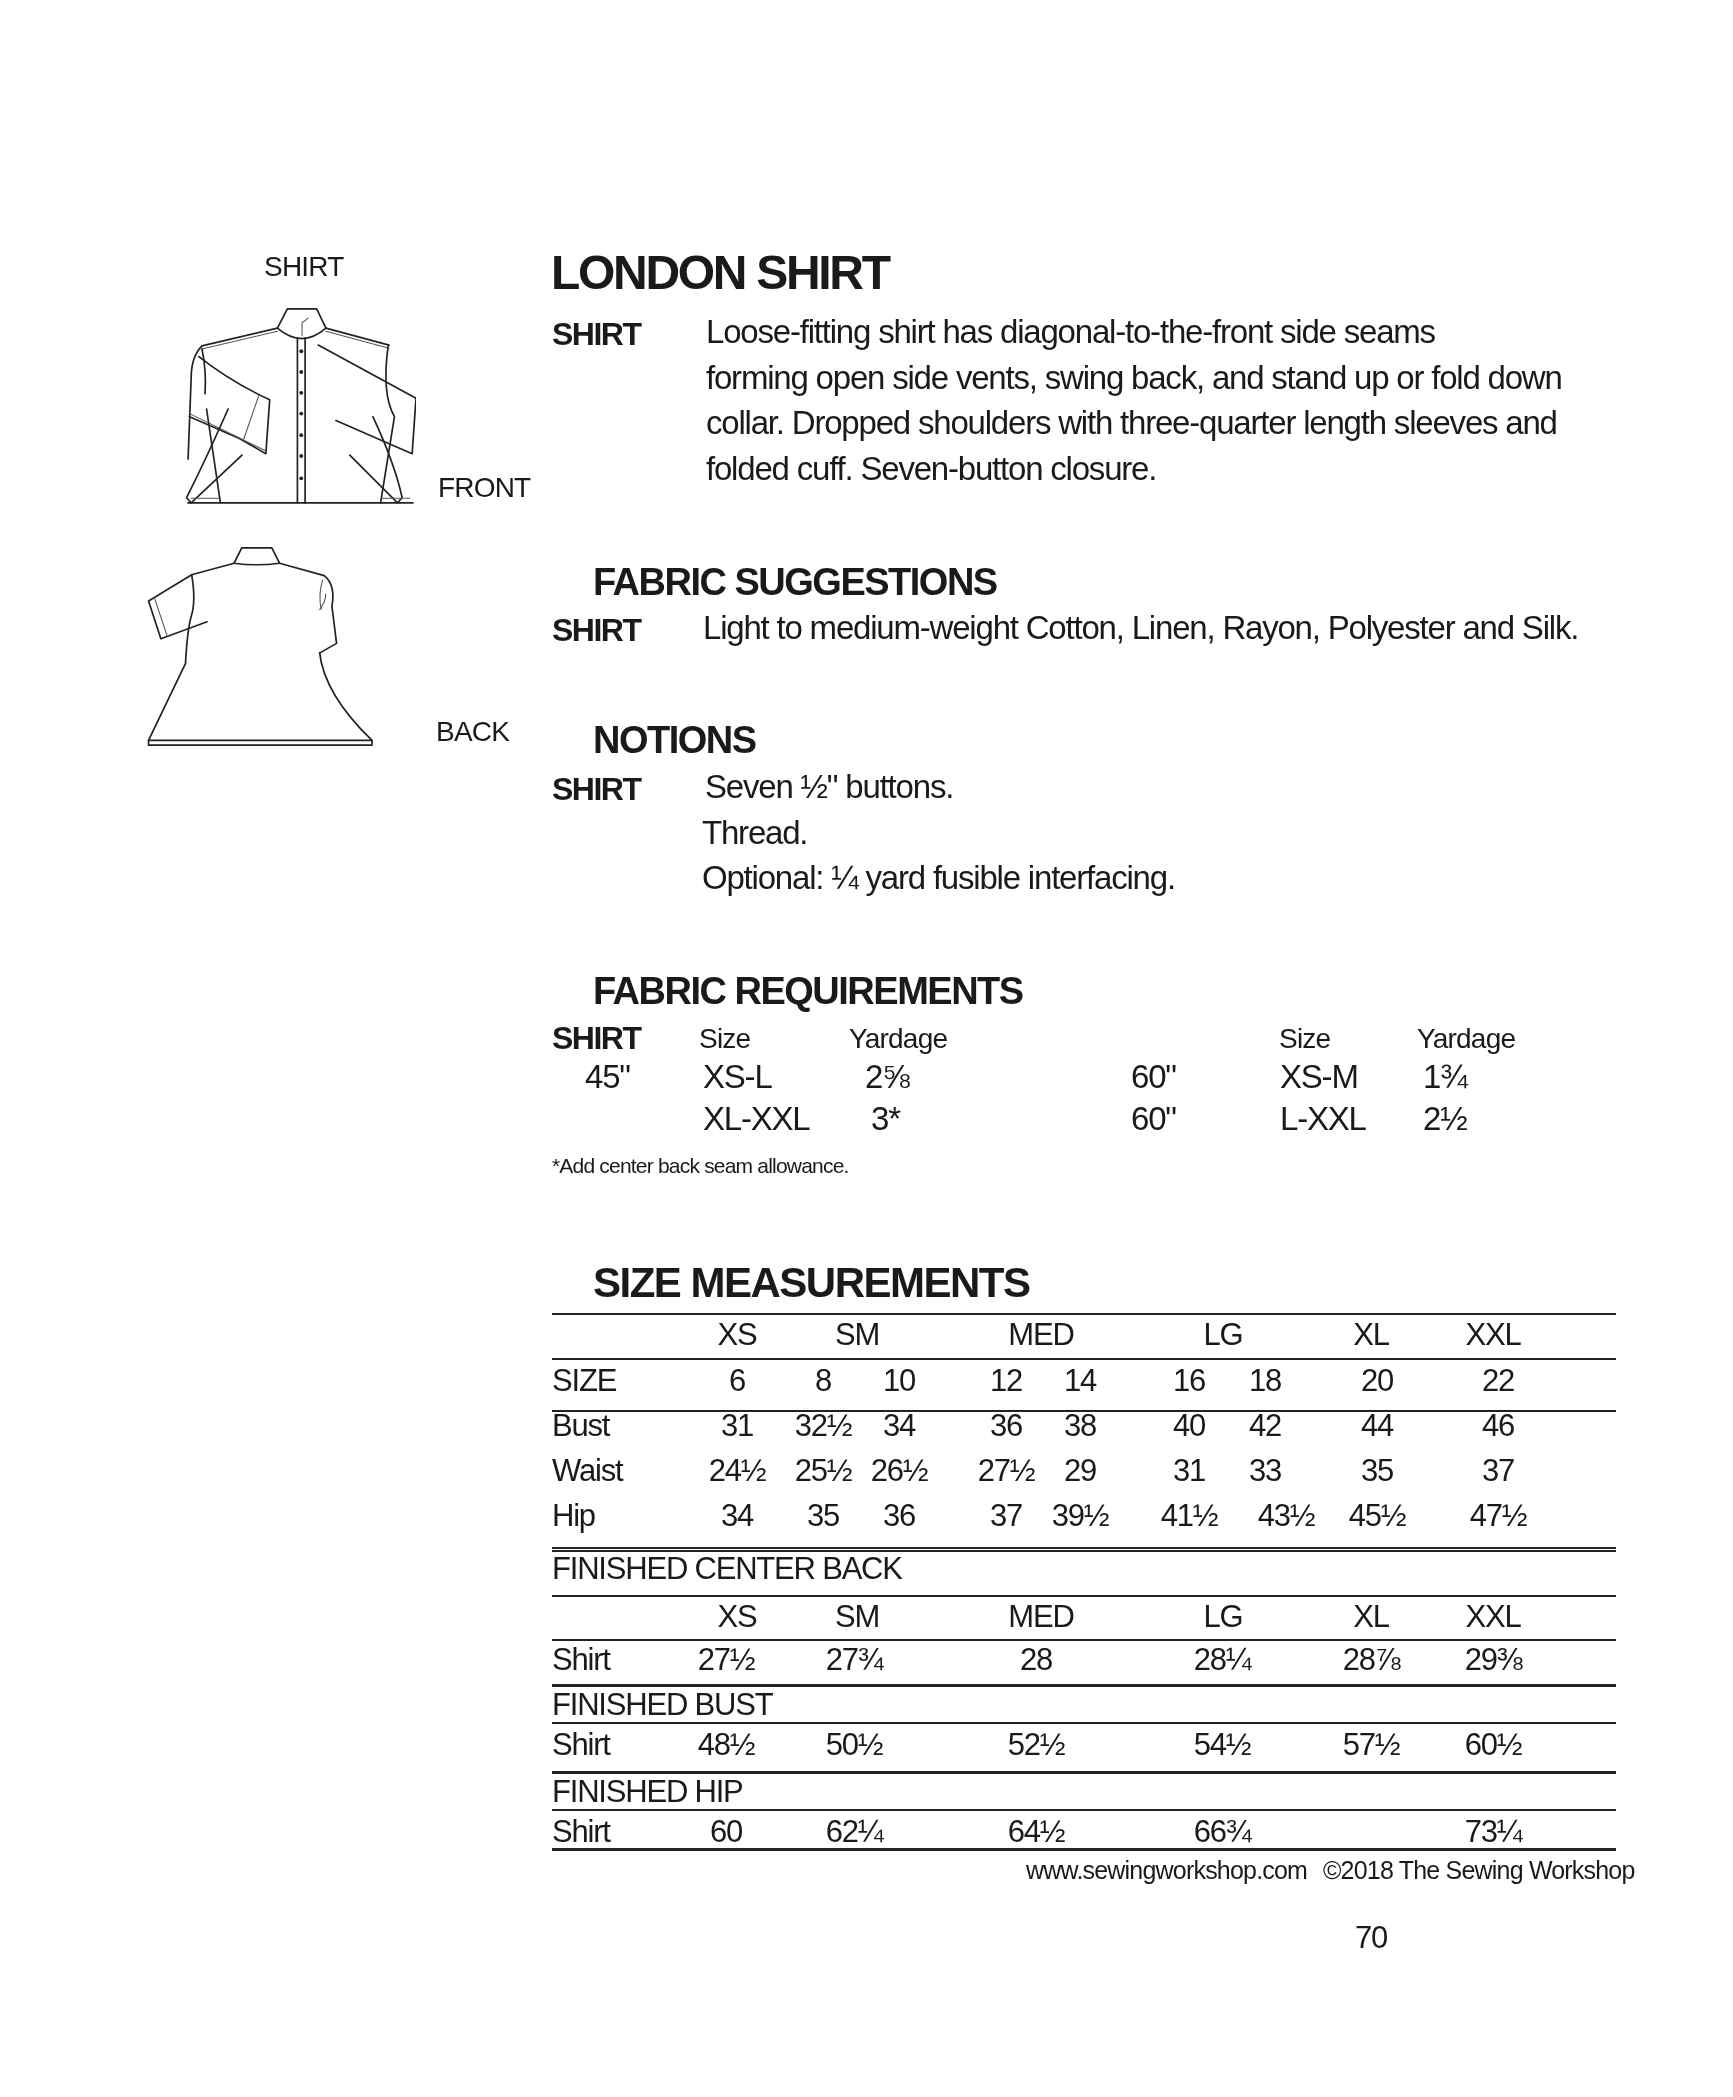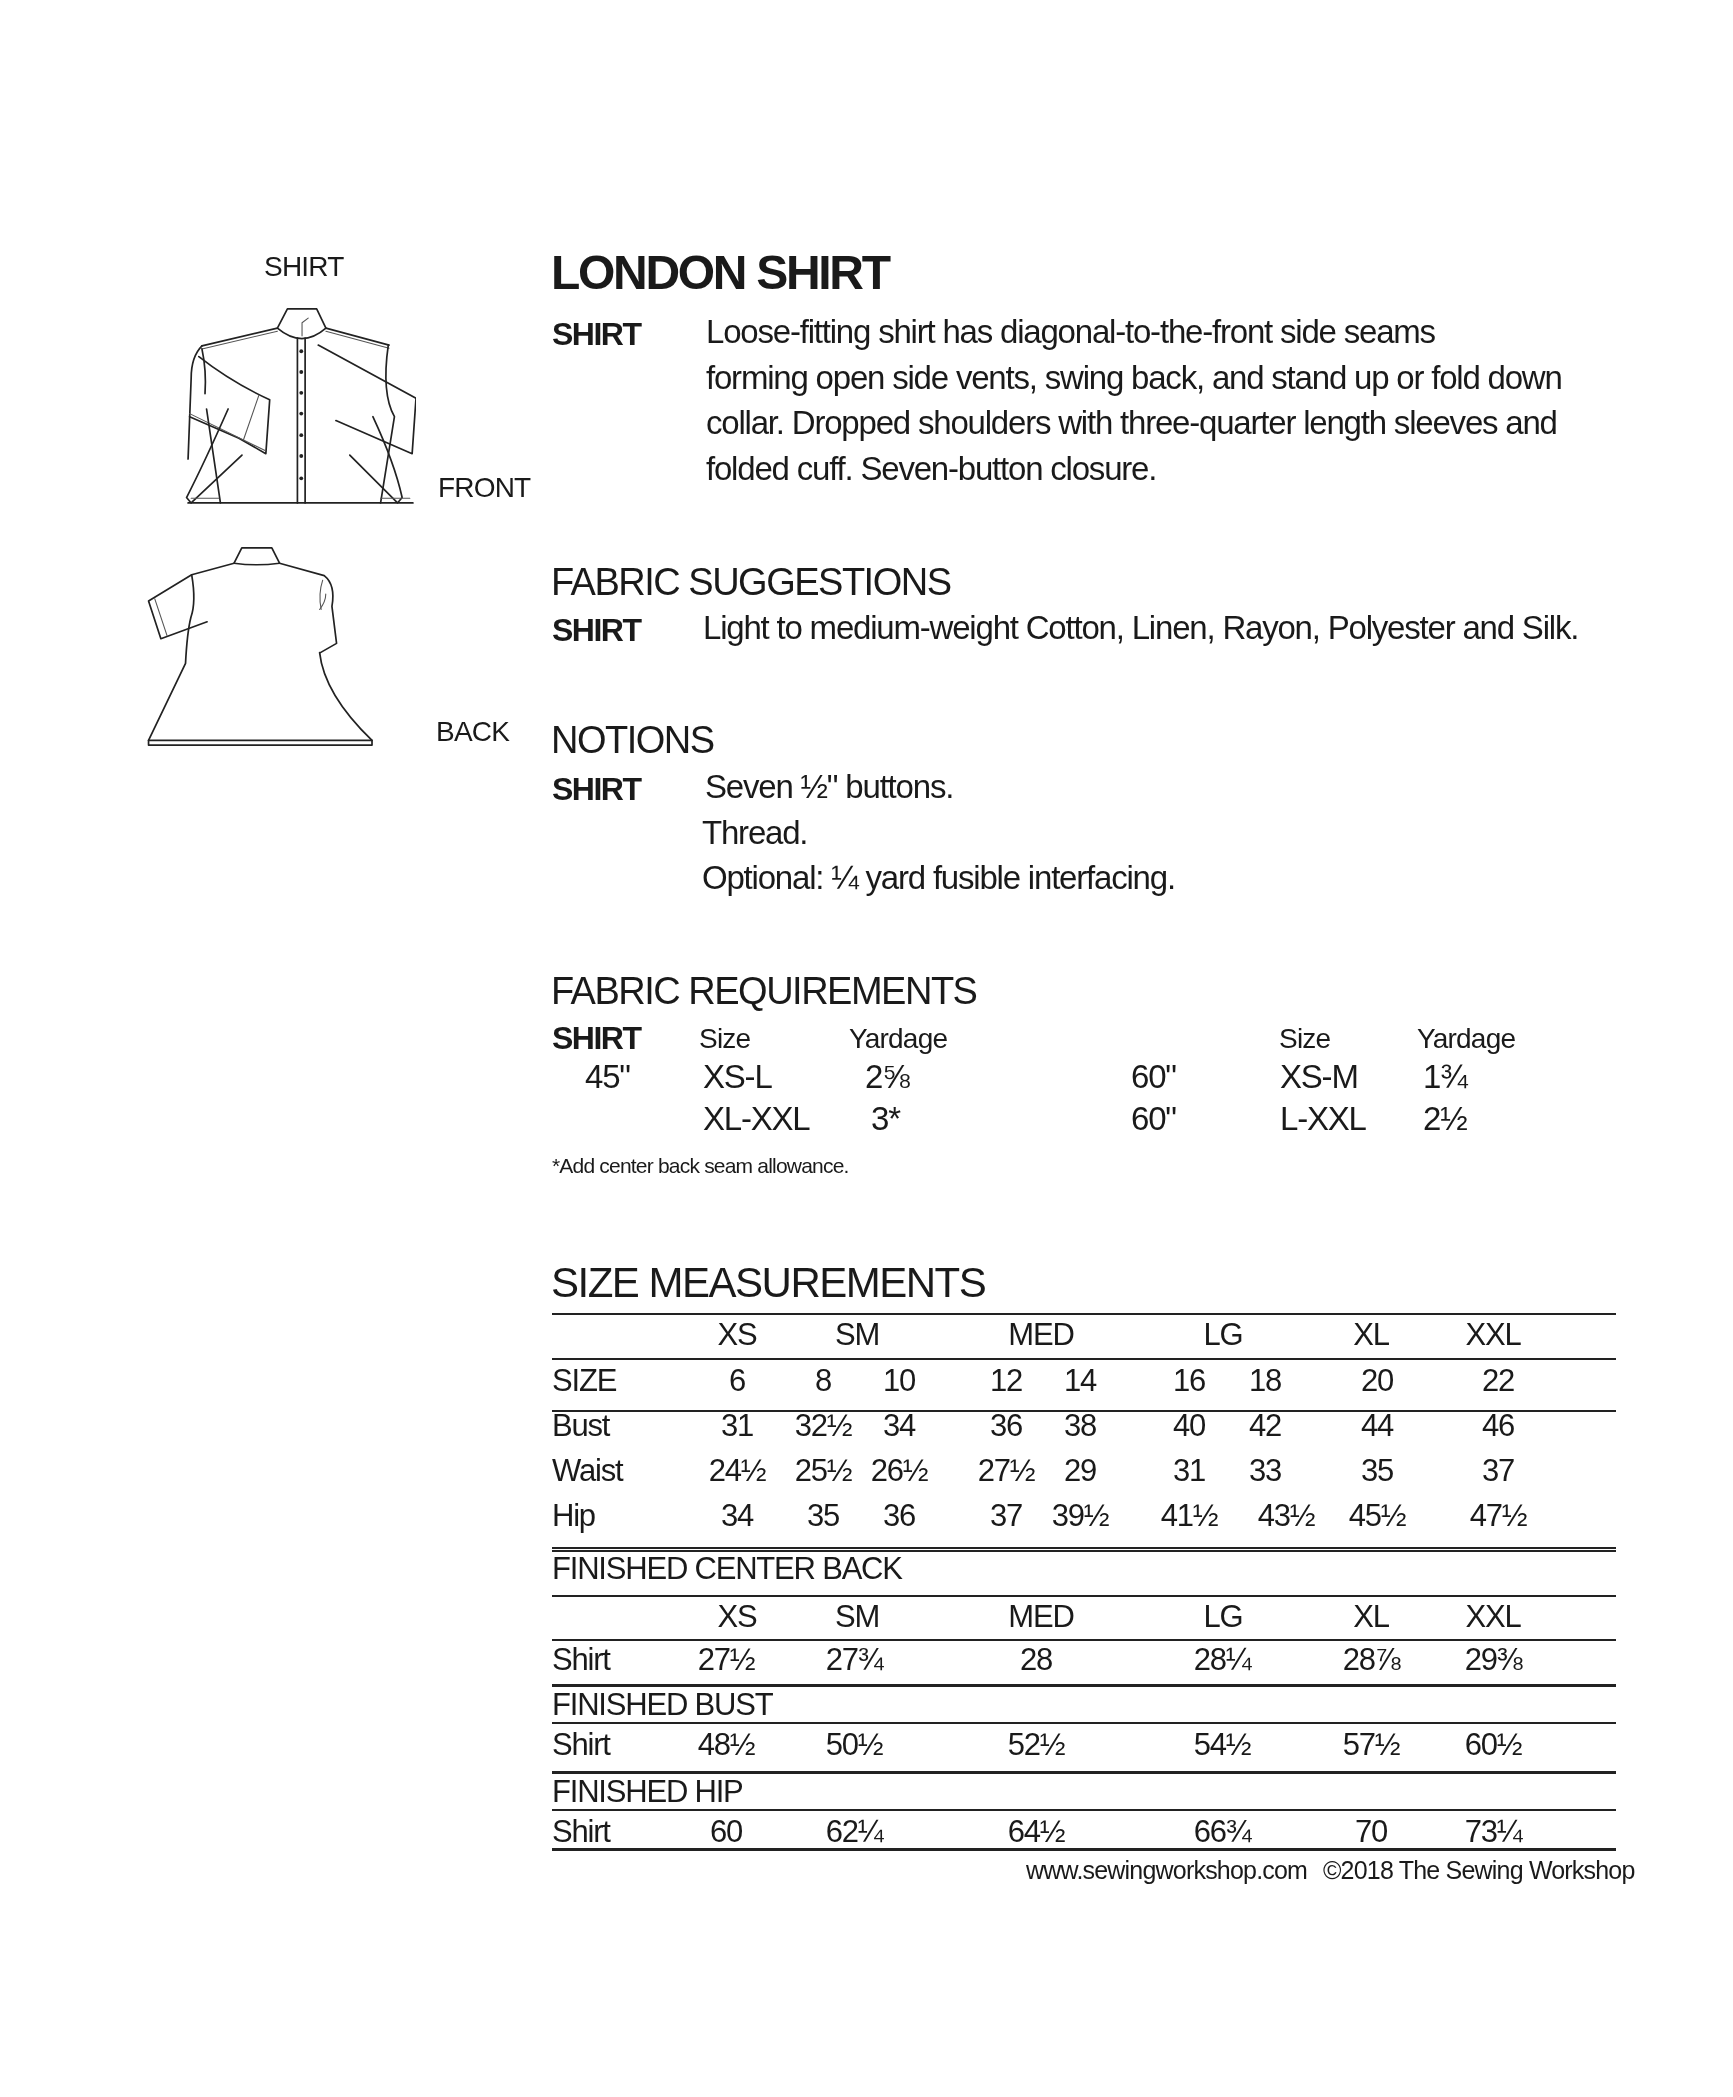--- a/index.html
+++ b/index.html
@@ -1,21 +1,21 @@
 <!DOCTYPE html>
 <html style="font-size:12.3px"><head>
 <meta charset="utf-8">
 <style>
   html, body { margin:0; padding:0; background:#ffffff; }
   body { width:1733px; height:2097px; position:relative; overflow:hidden;
          font-family:"Liberation Sans", sans-serif; color:#1a1a1a; }
   .abs { position:absolute; white-space:nowrap; }
   .lbl { font-size:28px; letter-spacing:-0.8px; }
   .h1 { font-size:48px; font-weight:bold; letter-spacing:-2.3px; }
-  .h2 { font-size:38px; font-weight:normal; letter-spacing:-1.5px; }
+  .h2 { font-size:38px; font-weight:bold; letter-spacing:-1.5px;margin-left:42px; }
   .key { font-size:32px; font-weight:bold; letter-spacing:-1.5px; }
   .body { font-size:33px; letter-spacing:-1.2px; }
   .small { font-size:21px; letter-spacing:-0.8px; }
   .tcell { font-size:31px; letter-spacing:-1.2px; }
   .rule { position:absolute; left:552px; width:1064px; background:#222; }
   .r-thin { height:2.3px; }
   .r-dbl { height:5.4px; background:none; border-top:2.3px solid #222; border-bottom:2.3px solid #222; box-sizing:border-box; }
   .ctr { transform:translateX(-50%); }
   svg.sketch { position:absolute; }
   svg.sketch * { fill:none; stroke:#222; stroke-width:2.2; stroke-linejoin:round; stroke-linecap:round; }
@@ -214,20 +214,20 @@
 <div class="rule r-thin" style="top:1771px;height:3.1px;"></div>
 
 <div class="abs tcell" style="left:552px;top:1774px;">FINISHED HIP</div>
 <div class="rule r-thin" style="top:1809px;"></div>
 <div id="fh-row">
     <div class="abs tcell" style="left: 552px; top: 1814px;">Shirt</div>
     <div class="abs tcell ctr" style="left: 726px; top: 1814px;">60</div>
     <div class="abs tcell ctr" style="left: 854px; top: 1814px;">62¼</div>
     <div class="abs tcell ctr" style="left: 1036px; top: 1814px;">64½</div>
     <div class="abs tcell ctr" style="left: 1222px; top: 1814px;">66¾</div>
-    <div class="abs tcell ctr" style="left: 1371px; top: 1814px;">70</div>
+    <div class="abs tcell ctr" style="left: 1371px; top: 1920px;">70</div>
     <div class="abs tcell ctr" style="left: 1493px; top: 1814px;">73¼</div>
   </div>
 <div class="rule r-thin" style="top:1848px;height:3.1px;"></div>
 
 <div class="abs small" style="left:1026px;top:1856px;font-size:25px;">www.sewingworkshop.com</div>
 <div class="abs small" style="left:1323px;top:1856px;font-size:25px;">©2018 The Sewing Workshop</div>
 
 
 </body></html>

